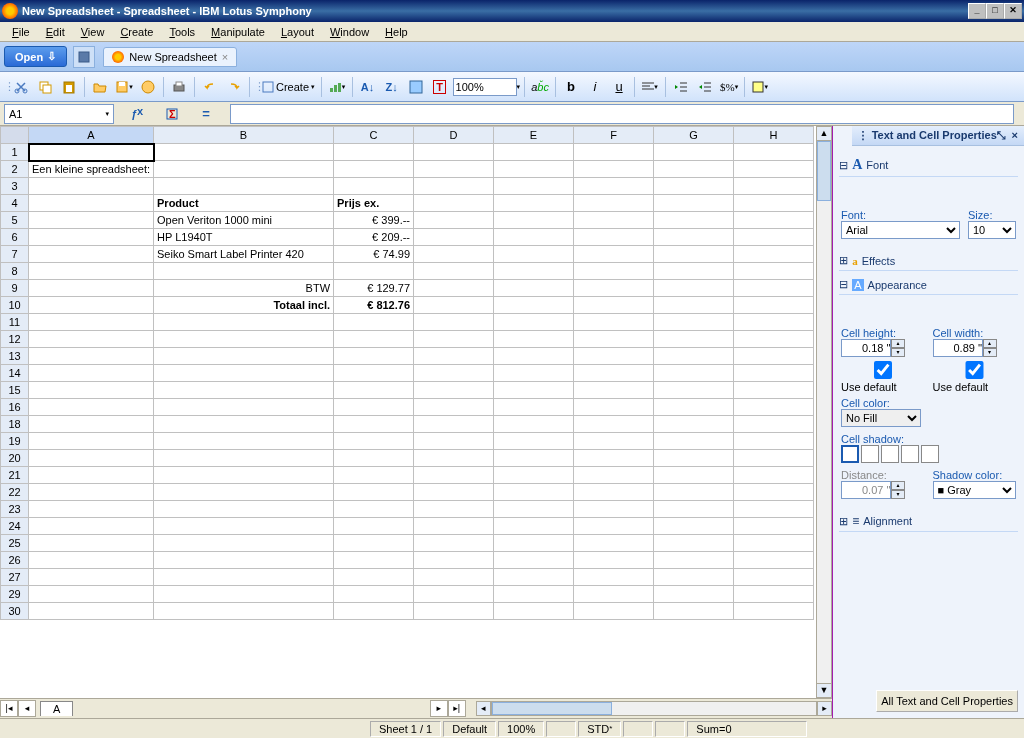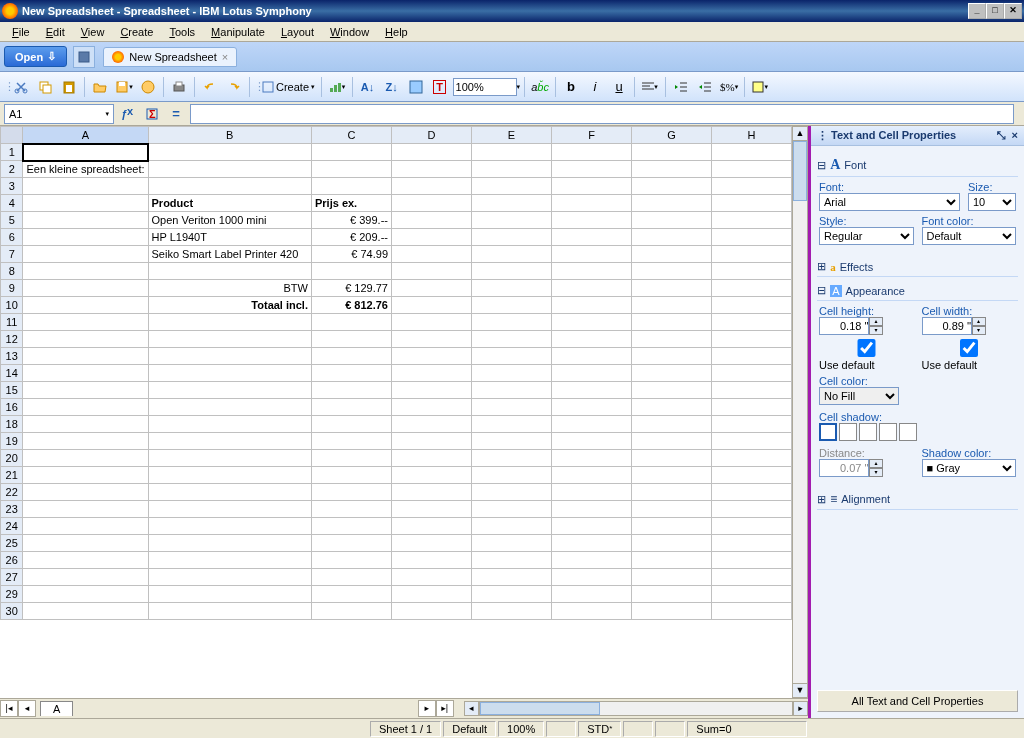--- a/index.html
+++ b/index.html
@@ -25,21 +25,21 @@
 .doc-tab .circ { width:12px;height:12px;border-radius:50%;background:radial-gradient(circle,#ffcc00 30%,#ff6600 70%); }
 .doc-tab .x { color:#888; }
 
 
 .toolbar { background: linear-gradient(to bottom, #f4f8ff, #d1e3fb); height: 30px; display: flex; align-items: center; padding: 0 4px; border-bottom: 1px solid #7a9ac9; gap: 2px; }
 .toolbar .btn { min-width: 22px; height: 22px; display: flex; align-items: center; justify-content: center; padding: 0 2px; cursor: default; }
 .toolbar .sep { width: 1px; height: 20px; background: #a8c0e0; margin: 0 2px; }
 .toolbar .zoom-input { width: 64px; height: 18px; border: 1px solid #7a9ac9; background: #fff; padding: 0 2px; font-size:11px; }
 
 
-.formula-bar { height: 24px; display: flex; align-items: center; padding: 2px 4px; gap: 4px; background:#ece9d8; border-bottom:1px solid #aca899; }
+.formula-bar { height: 24px; display: flex; align-items: center; padding: 2px 4px; gap: 14px; background:#ece9d8; border-bottom:1px solid #aca899; }
 .cell-ref { width: 110px; height: 20px; border: 1px solid #7a9ac9; background: #fff; padding: 0 4px; display:flex;align-items:center;justify-content:space-between; }
 .fx-btn { width: 20px; height: 20px; display:flex;align-items:center;justify-content:center;color:#1a5ab0;font-weight:bold; }
 .formula-input { flex: 1; height: 20px; border: 1px solid #7a9ac9; background: #fff; padding: 0 4px; margin-right:6px; }
 
 
 .main-area { display: flex; height: calc(738px - 22px - 20px - 30px - 30px - 24px - 20px); }
 
 
 .sheet-wrap { flex: 1; display: flex; flex-direction: column; background: #fff; min-width:0; }
 .grid-scroll { flex: 1; overflow: hidden; position:relative; }
@@ -65,25 +65,25 @@
 .hscroll .track { flex:1;height:15px;background:#f0f0f0;border:1px solid #aca899;position:relative; }
 .hscroll .thumb { position:absolute;left:0;width:120px;height:13px;background:#cde;border:1px solid #8bb0de; }
 .hscroll .arr { width:15px;height:15px;background:#e4ecf7;border:1px solid #aca899;text-align:center;line-height:12px;font-size:9px; }
 
 .vscroll { width:16px;background:#ece9d8;display:flex;flex-direction:column; }
 .vscroll .arr { height:15px;background:#e4ecf7;border:1px solid #aca899;text-align:center;font-size:9px;line-height:12px; }
 .vscroll .track { flex:1;background:#f0f0f0;border-left:1px solid #aca899;border-right:1px solid #aca899;position:relative; }
 .vscroll .thumb { position:absolute;top:0;left:0;right:0;height:60px;background:#cde;border:1px solid #8bb0de; }
 
 
-.props { width: 216px; background: #eef3fb; border-left: 3px solid #a21caf; display:flex;flex-direction:column; }
+.props { width: 192px; background: #eef3fb; border-left: 1px solid #a21caf; display:flex;flex-direction:column;align-items:flex-end; }
 .props-title { background: linear-gradient(to bottom,#e4eefc,#c4d8f5); padding: 3px 6px; font-weight: bold; color:#1a3a6e; border-bottom:1px solid #a8c0e0; display:flex;align-items:center;justify-content:space-between; }
 .props-body { padding: 4px 6px; flex:1; overflow:auto; }
 .sect-head { display:flex;align-items:center;gap:4px;padding:3px 0;color:#1a3a6e;border-bottom:1px solid #c4d8f5;margin-top:4px; }
-.sect-body { padding: 4px 2px; }
+.sect-body { padding: 4px 2px; margin-top: 28px; }
 .sect-body label { color:#1a5ab0; }
 .sect-row { display:flex; gap:8px; margin-bottom:4px; }
 .sect-row > div { flex:1; }
 .sect-row select, .sect-row input { width:100%; border:1px solid #7a9ac9; height:18px; font-size:11px; background:#fff; }
 .spin { display:flex; }
 .spin input { width:50px;padding-left:20px; }
 .spin .sp { width:14px;display:flex;flex-direction:column; }
 .spin .sp div { height:9px;background:#e4ecf7;border:1px solid #888;font-size:6px;text-align:center;line-height:6px; }
 .shadopts { display:flex;gap:2px; }
 .shadopts div { width:18px;height:18px;border:1px solid #888;background:#fff; }
@@ -673,24 +673,20 @@
     <div class="props-body">
       <div class="sect-head">
           <span>⊟</span> 
           <b style="color:#1a5ab0;font-family:serif;font-size:14px;">A</b> 
           <span>Font</span>
         </div>
       <div class="sect-body">
         <div class="sect-row">
           <div><label>Font:</label><select><option>Arial</option></select></div>
           <div style="flex:0 0 48px;"><label>Size:</label><select><option>10</option></select></div>
-        </div>
-        <div class="sect-row">
-          <div><label>Style:</label><select><option>Regular</option></select></div>
-          <div><label>Font color:</label><select><option>Default</option></select></div>
         </div>
       </div>
       <div class="sect-head">
           <span>⊞</span> 
           <b style="color:#e8a000;font-family:serif;">a</b> 
           <span>Effects</span>
         </div>
       <div class="sect-head">
           <span>⊟</span> 
           <span style="background:#6af;padding:0 2px;color:#fff;">A</span> 

